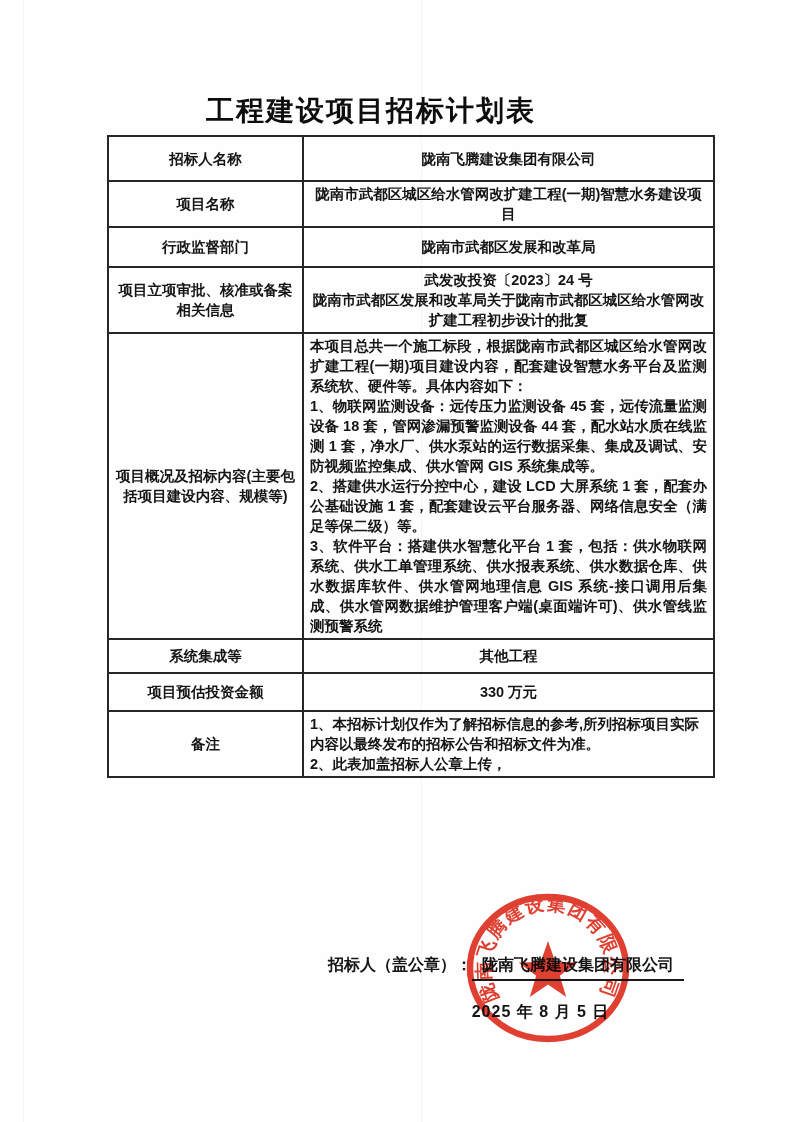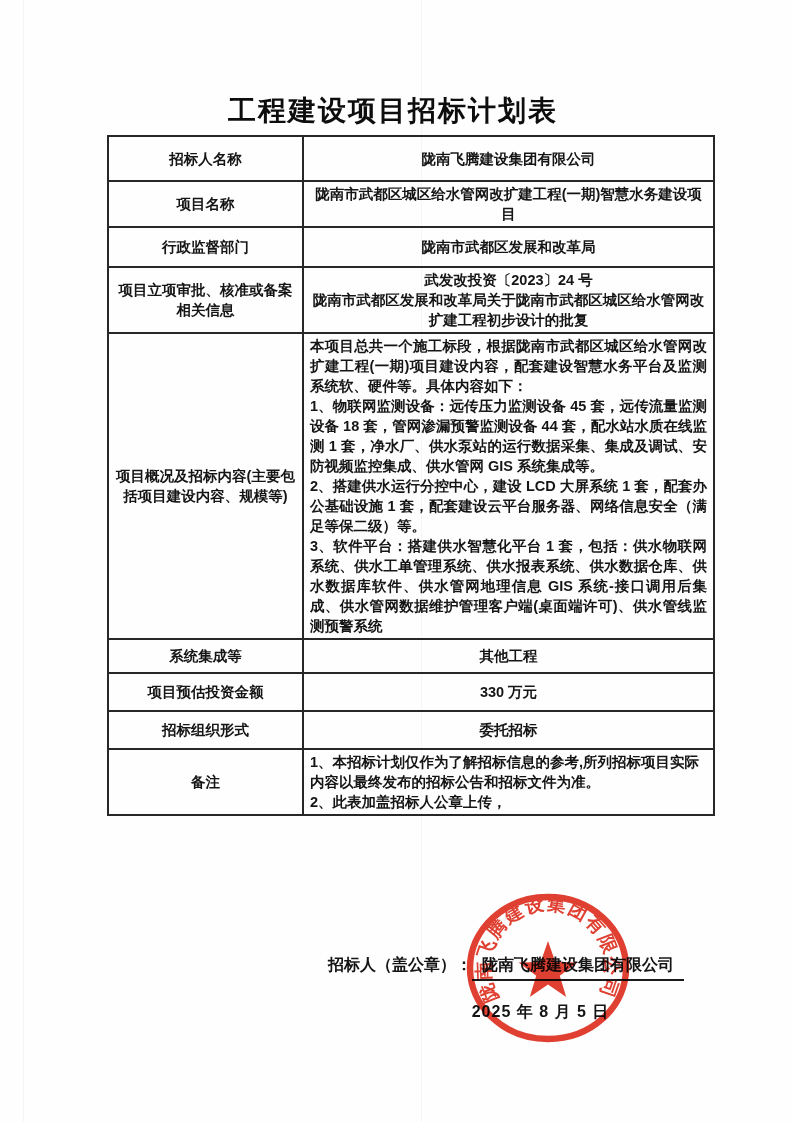--- a/index.html
+++ b/index.html
@@ -7,21 +7,21 @@
     position:relative;
     width:793px;height:1122px;
     background:#fefefe;
     overflow:hidden;
     font-family:"Liberation Sans","DejaVu Sans",sans-serif;
     color:#141414;
   }
   .scan-band{position:absolute;top:0;bottom:0;width:1px;background:rgba(0,0,0,0.035);}
   .title{
     position:absolute;top:92px;left:0;width:742px;margin:0;
-    text-align:center;font-size:28px;font-weight:700;letter-spacing:2px;color:#0d0d0d;padding-left:22px;
+    text-align:center;font-size:28px;font-weight:700;letter-spacing:2px;color:#0d0d0d;
   }
   table.bid{
     position:absolute;left:107px;top:135px;width:606px;
     border-collapse:collapse;table-layout:fixed;
   }
   table.bid col.c1{width:195px;}
   table.bid col.c2{width:411px;}
   table.bid td{
     border:2px solid #272727;
     font-size:14.5px;font-weight:600;line-height:20px;
@@ -93,24 +93,20 @@
         </td>
       </tr>
       <tr style="height:34px">
         <td class="lbl">系统集成等</td>
         <td class="val">其他工程</td>
       </tr>
       <tr style="height:38px">
         <td class="lbl">项目预估投资金额</td>
         <td class="val">330 万元</td>
       </tr>
-      <tr style="height:38px">
-        <td class="lbl">招标组织形式</td>
-        <td class="val">委托招标</td>
-      </tr>
       <tr style="height:63px">
         <td class="lbl">备注</td>
         <td class="val-left">
           <div>1、本招标计划仅作为了解招标信息的参考,所列招标项目实际内容以最终发布的招标公告和招标文件为准。</div>
           <div>2、此表加盖招标人公章上传，</div>
         </td>
       </tr>
     </tbody>
   </table>
 

